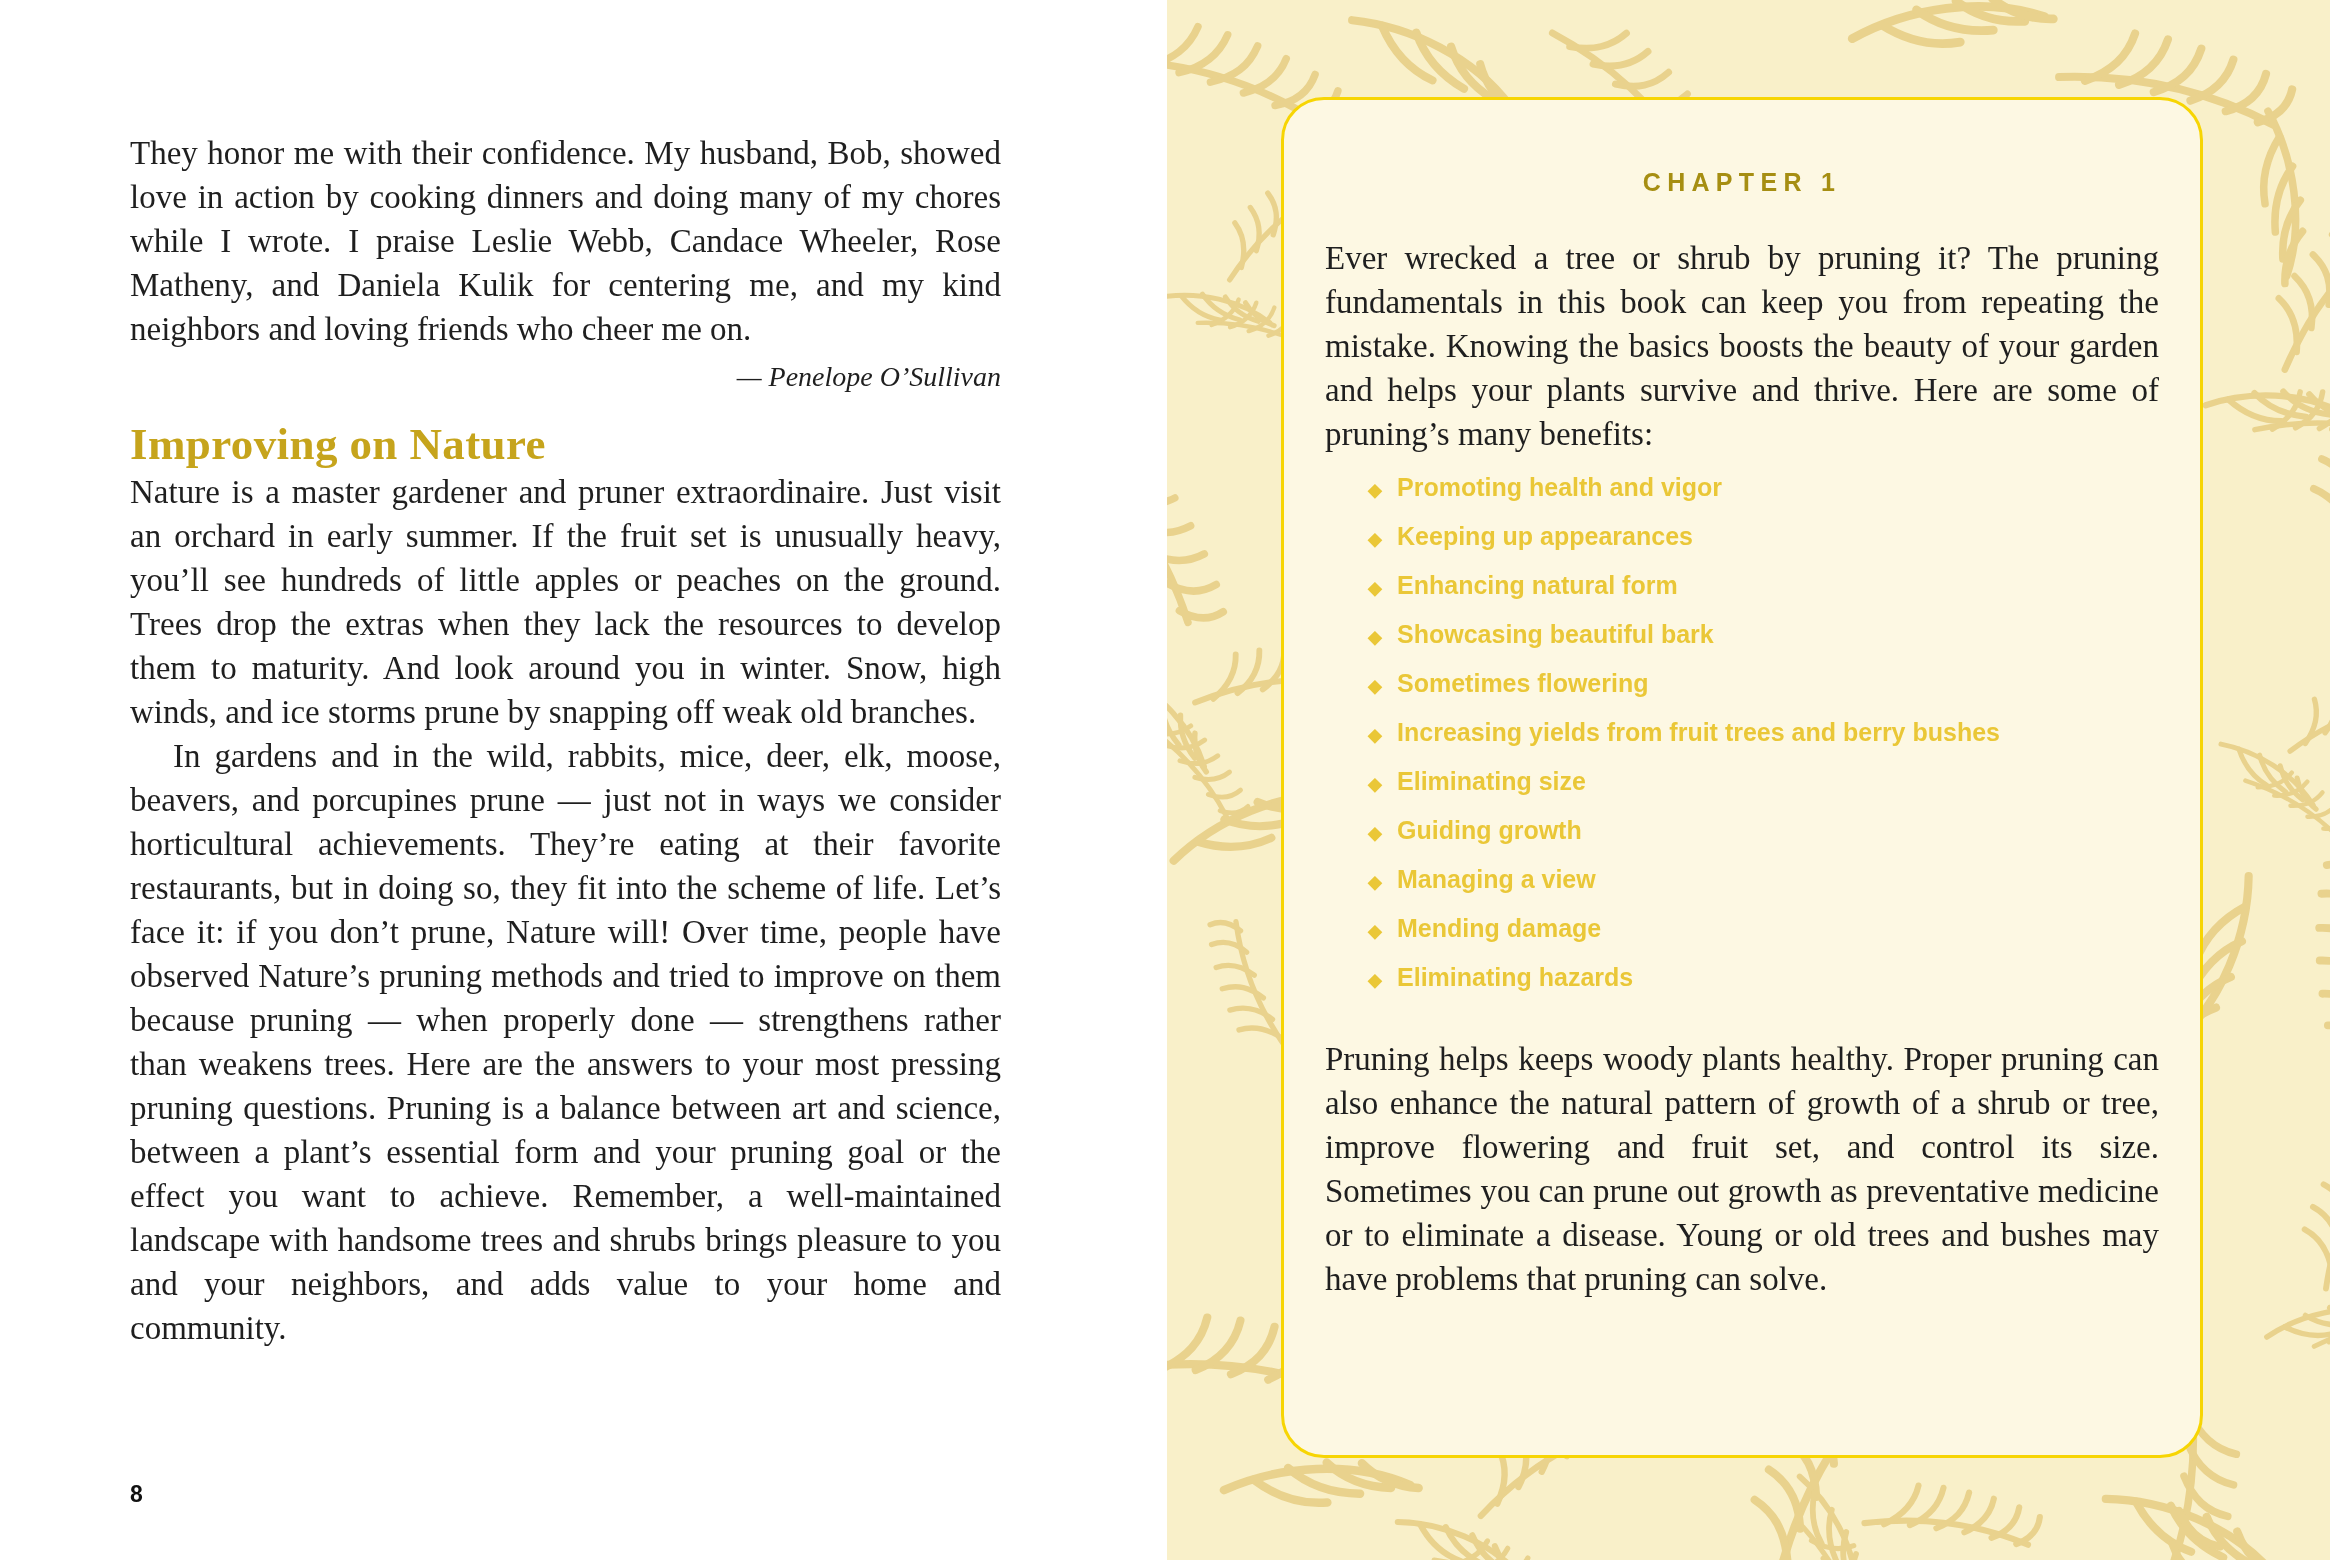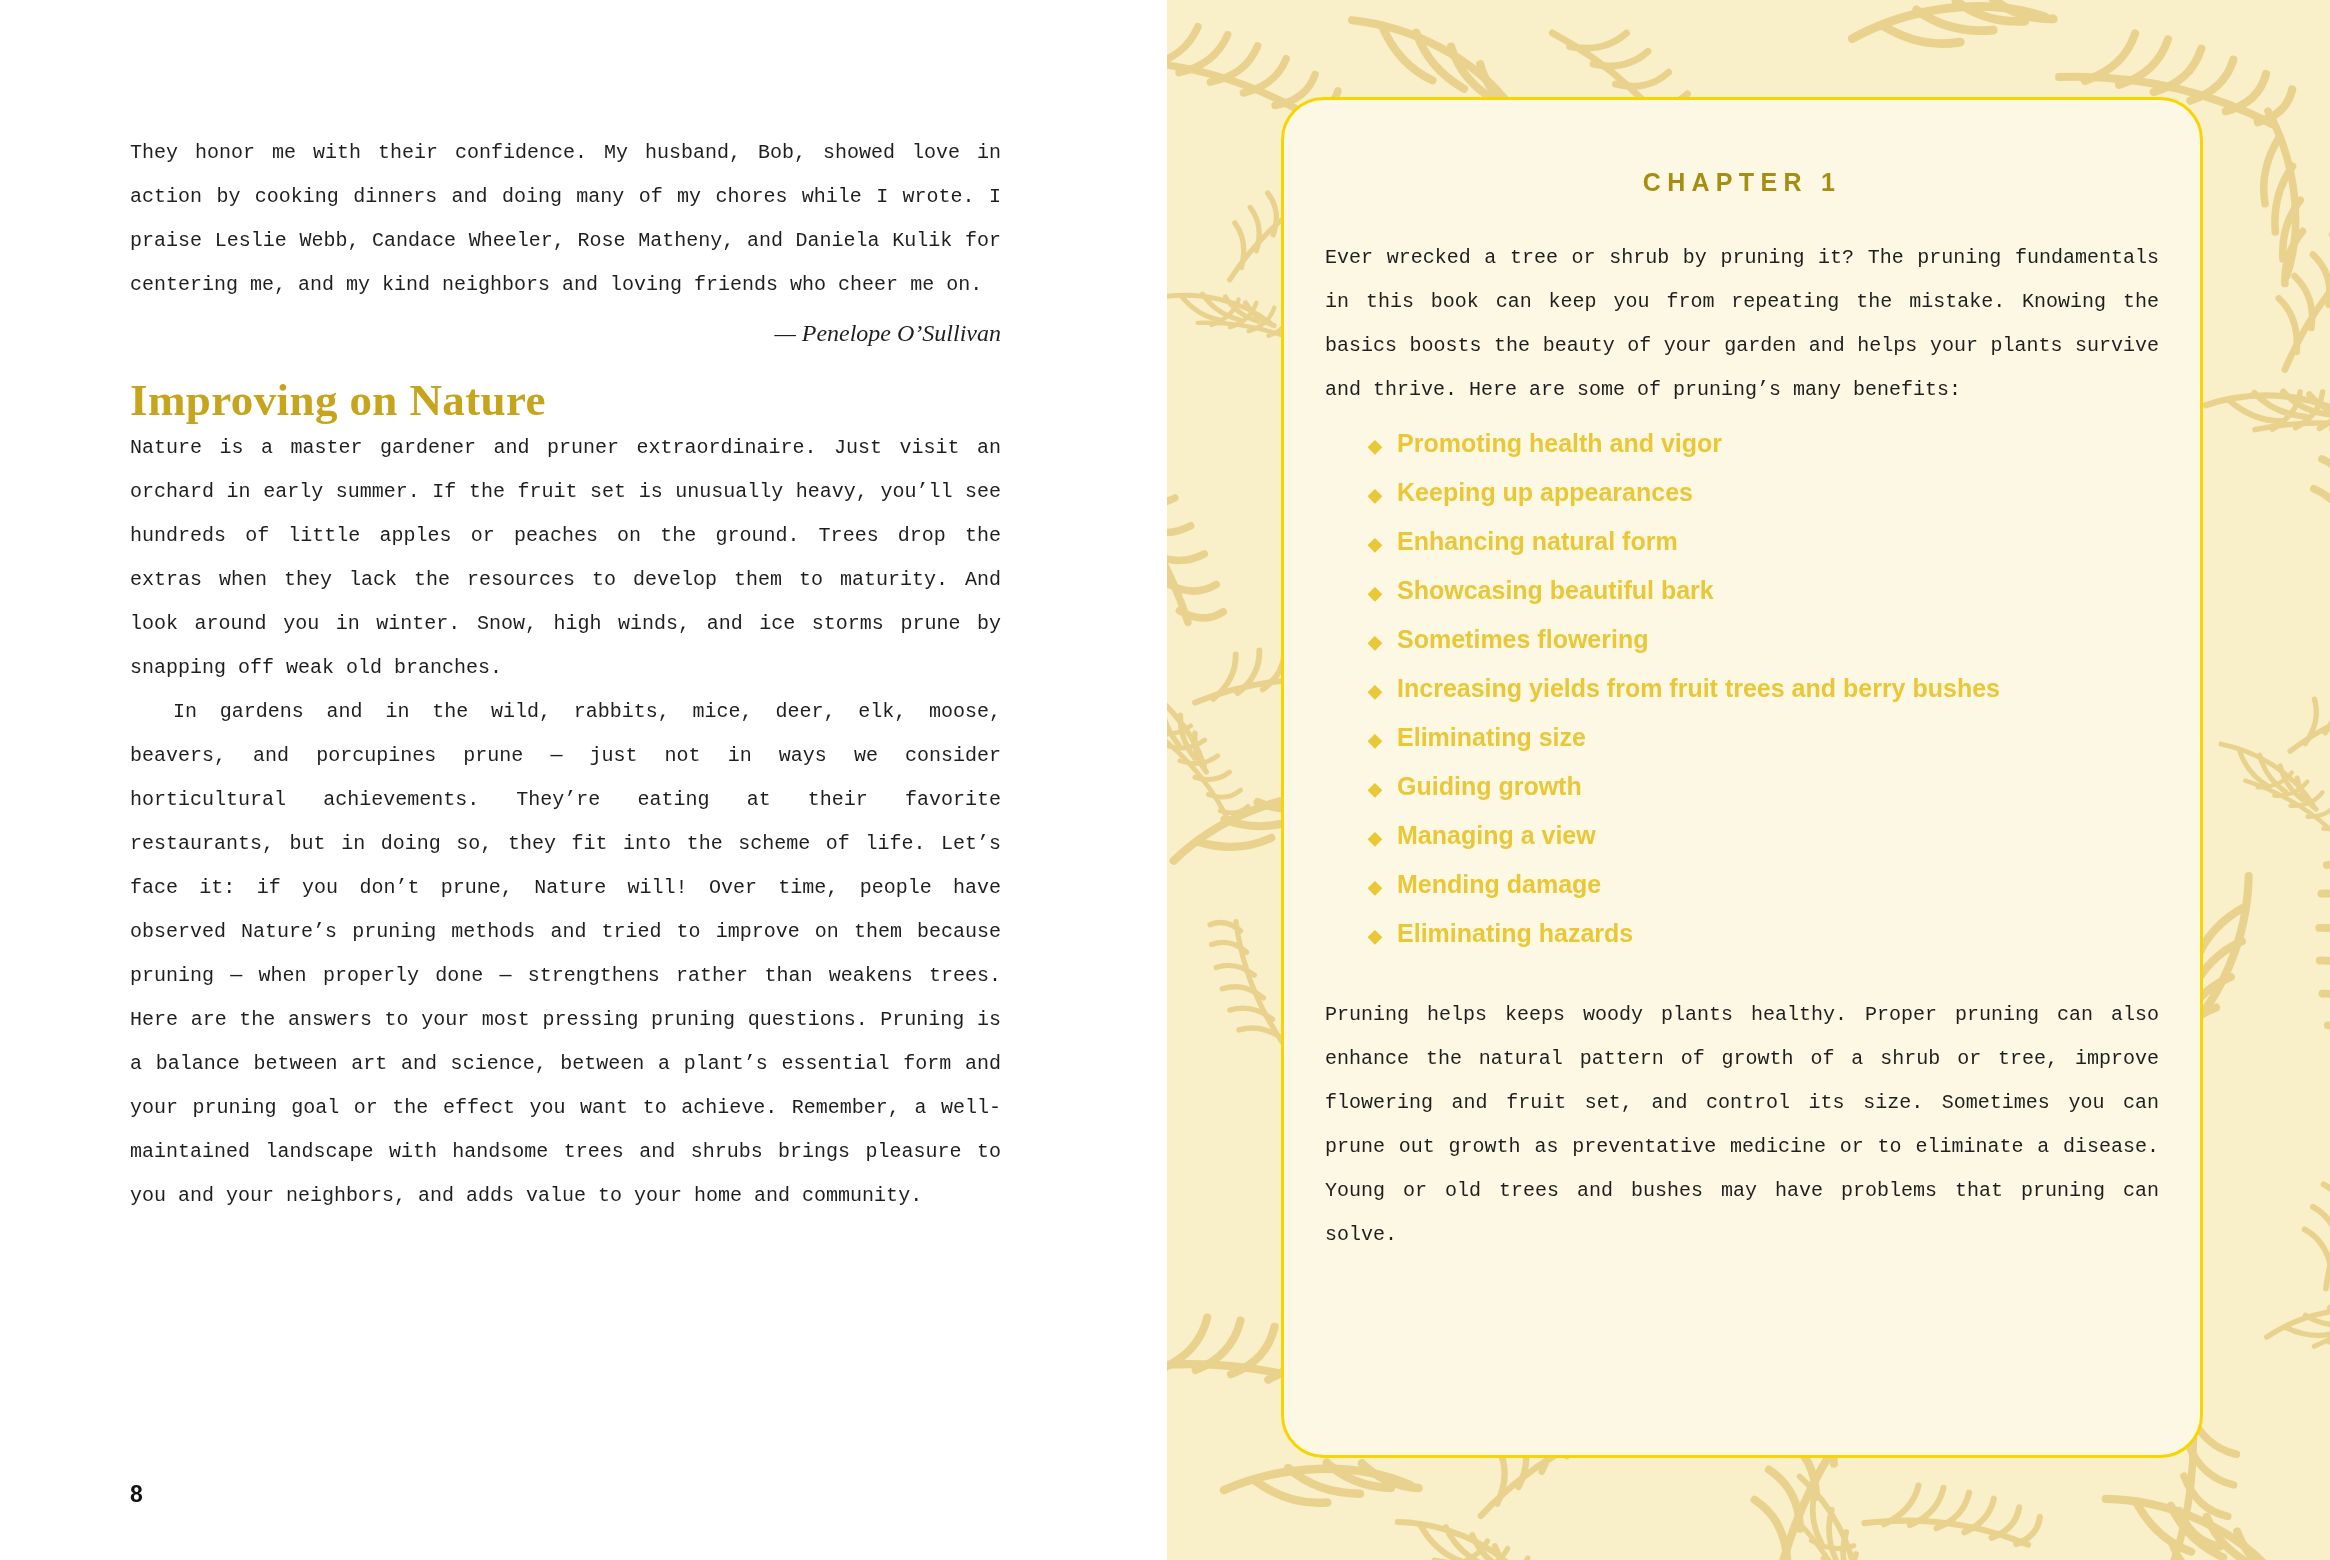--- a/index.html
+++ b/index.html
@@ -24,29 +24,28 @@
   .page{position:relative;height:1560px;box-sizing:border-box;}
   .page-left{width:1167px;background:var(--left-page-bg);}
   .page-right{width:1163px;background:var(--right-page-bg);}
 
   .text-col{
     position:absolute;left:130px;top:131px;width:871px;
     color:var(--body-text);
   }
   .body-text{
     margin:0;
-    font-size:20px;line-height:44px;
+    font-size:33px;line-height:44px;
     text-align:justify;
     color:var(--body-text);
-    font-family:Liberation Mono, monospace;
   }
   .attribution{
     margin:10.8px 0 0;
     font-style:italic;
-    font-size:24px;line-height:30.5px;
+    font-size:28px;line-height:30.5px;
     text-align:right;
     color:var(--body-text);
   }
   .section-heading{
     margin:27px 0 1px;
     font-size:45px;line-height:50px;
     font-weight:bold;
     color:var(--heading-gold);
     letter-spacing:0.4px;
   }

